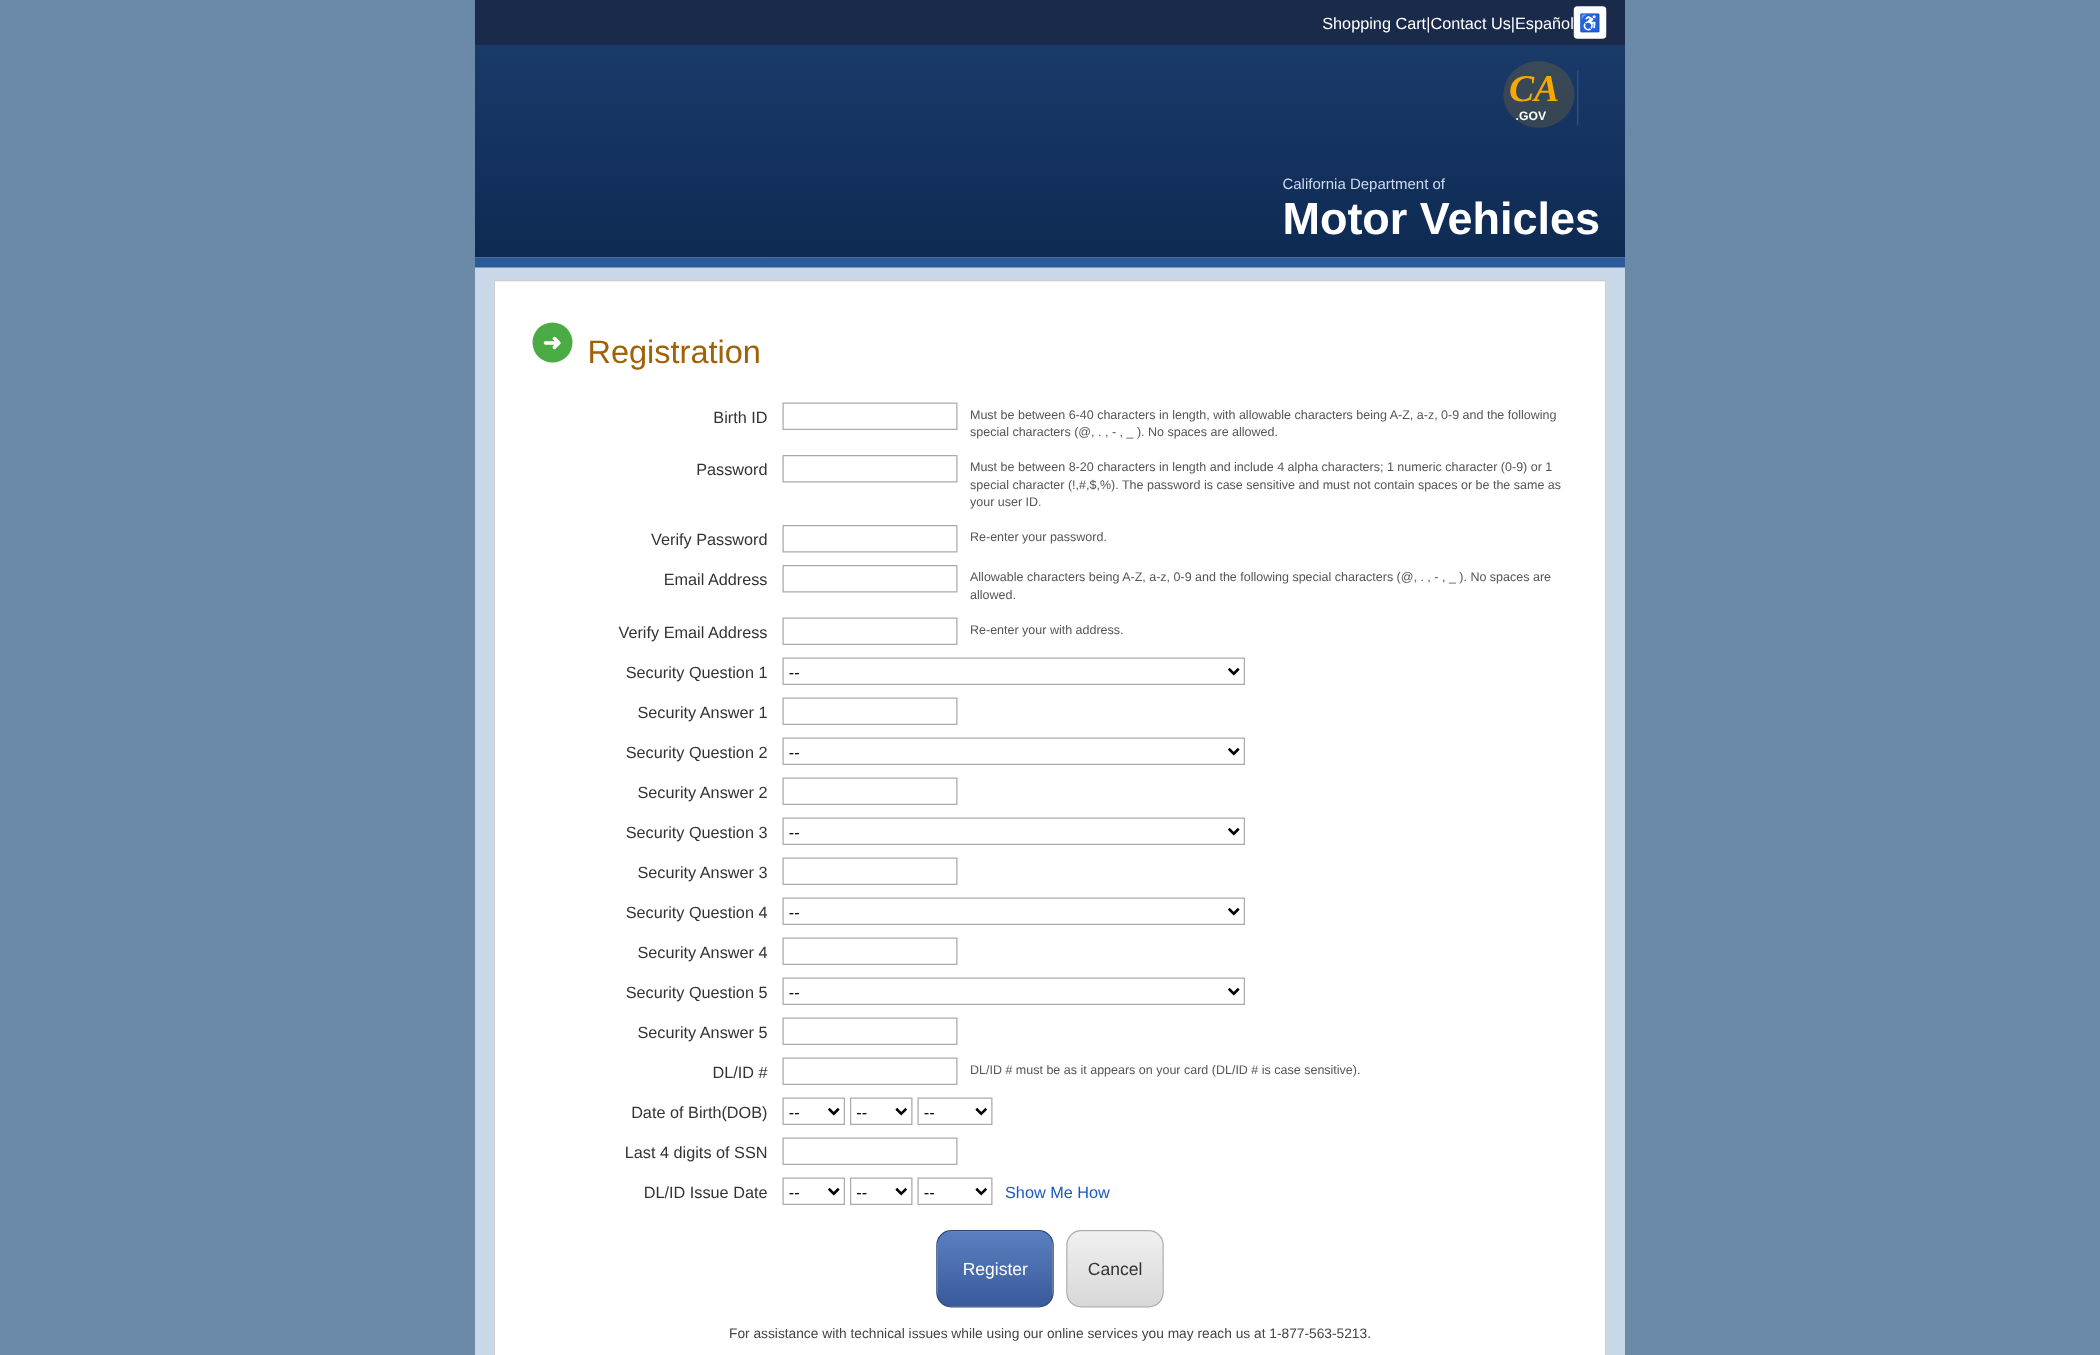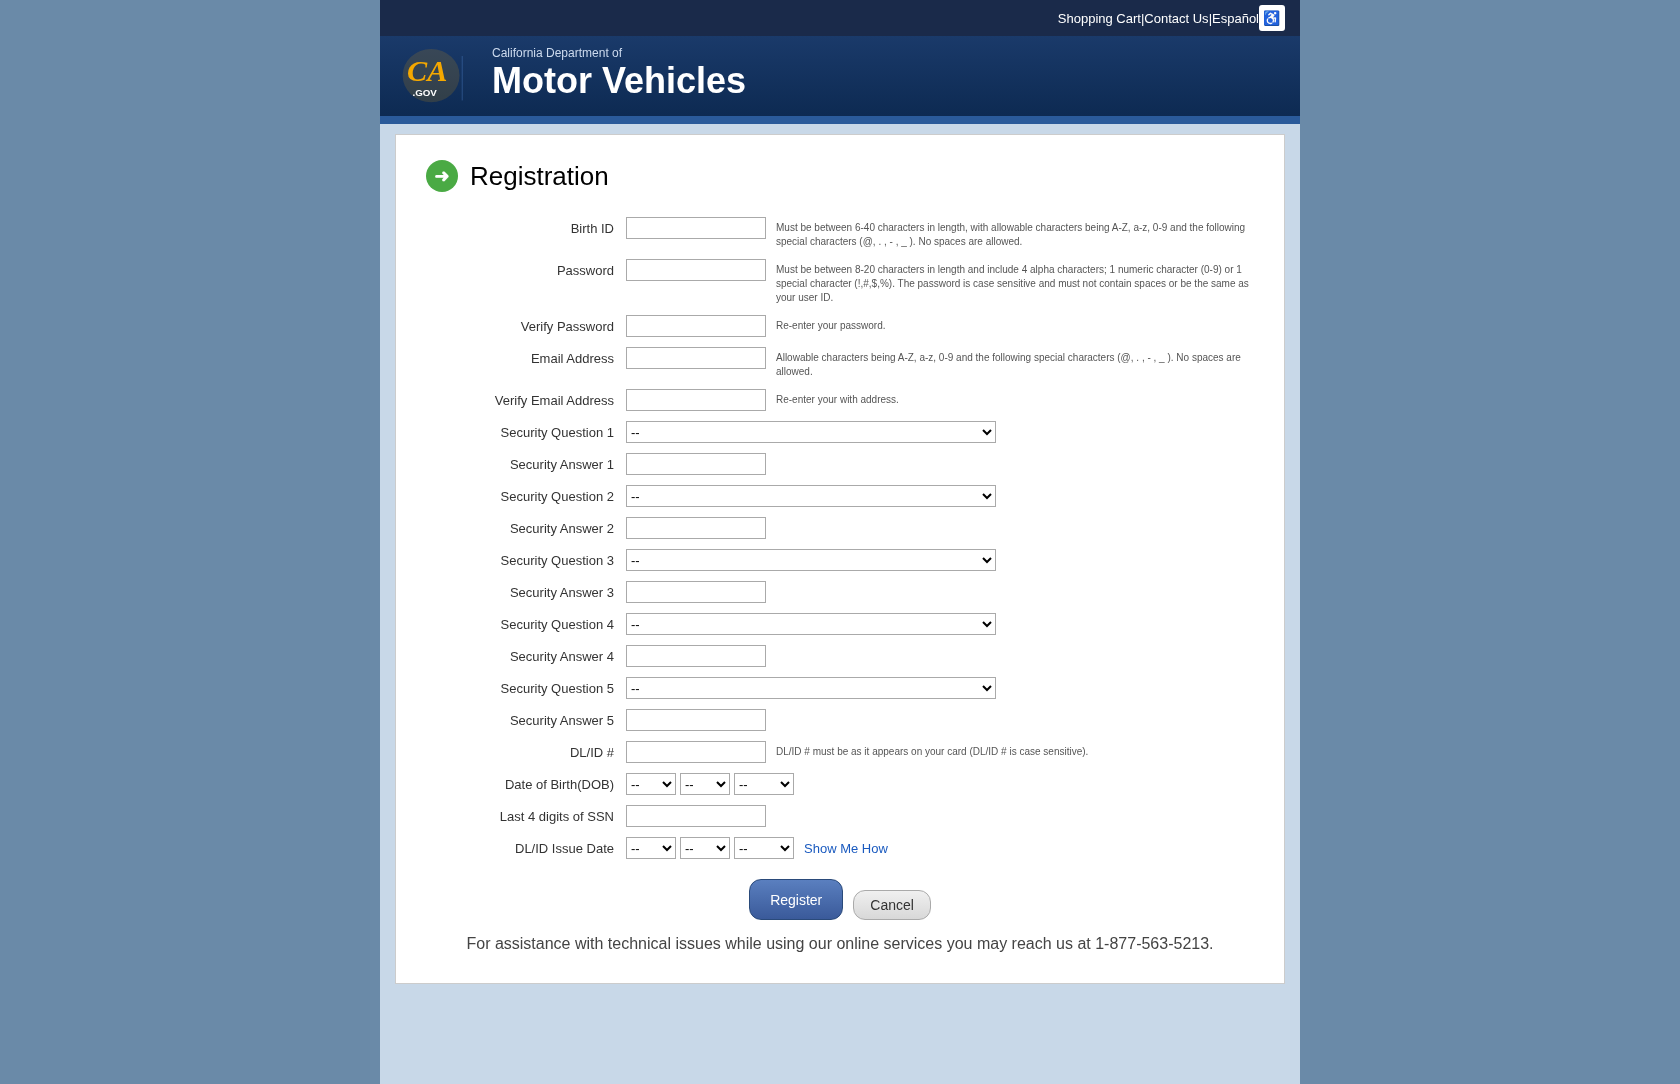--- a/index.html
+++ b/index.html
@@ -47,22 +47,23 @@
       color: #1a2a4a;
       font-size: 14px;
       font-weight: bold;
     }
 
     
     .site-header {
       background: linear-gradient(to bottom, #1a3a6a, #0d2a52);
       padding: 10px 20px;
       display: flex;
-      align-items: flex-start;
-      gap: 12px;
+      align-items: flex-end;
+      gap: 34px;
+      flex-direction: column;
     }
     .logo-area {
       display: flex;
       align-items: center;
       gap: 10px;
     }
     .ca-logo {
       width: 80px;
       height: 60px;
     }
@@ -109,21 +110,22 @@
       align-items: center;
       justify-content: center;
       color: #fff;
       font-size: 18px;
       font-weight: bold;
       flex-shrink: 0;
     }
     .page-title {
       font-size: 26px;
       font-weight: normal;
-      color: #000000;
+      color: #a16207;
+      margin-top: 16px;
     }
 
     
     .form-row {
       display: flex;
       align-items: flex-start;
       margin-bottom: 10px;
     }
     .form-label {
       width: 200px;
@@ -200,30 +202,29 @@
       border-radius: 12px;
       padding: 6px 20px;
       font-size: 14px;
       cursor: pointer;
     }
     .btn-cancel {
       background: linear-gradient(to bottom, #f0f0f0, #d8d8d8);
       color: #333;
       border: 1px solid #aaa;
       border-radius: 12px;
-      padding: 6px 16px;
+      padding: 22px 16px;
       font-size: 14px;
       cursor: pointer;
-      margin-top: 11px;
     }
 
     
     .footer-note {
       text-align: center;
-      font-size: 16px;
+      font-size: 11px;
       color: #444;
       margin-top: 5px;
     }
 
     
     .show-me-link {
       color: #1a5abf;
       text-decoration: none;
       font-size: 13px;
       padding-top: 4px;

